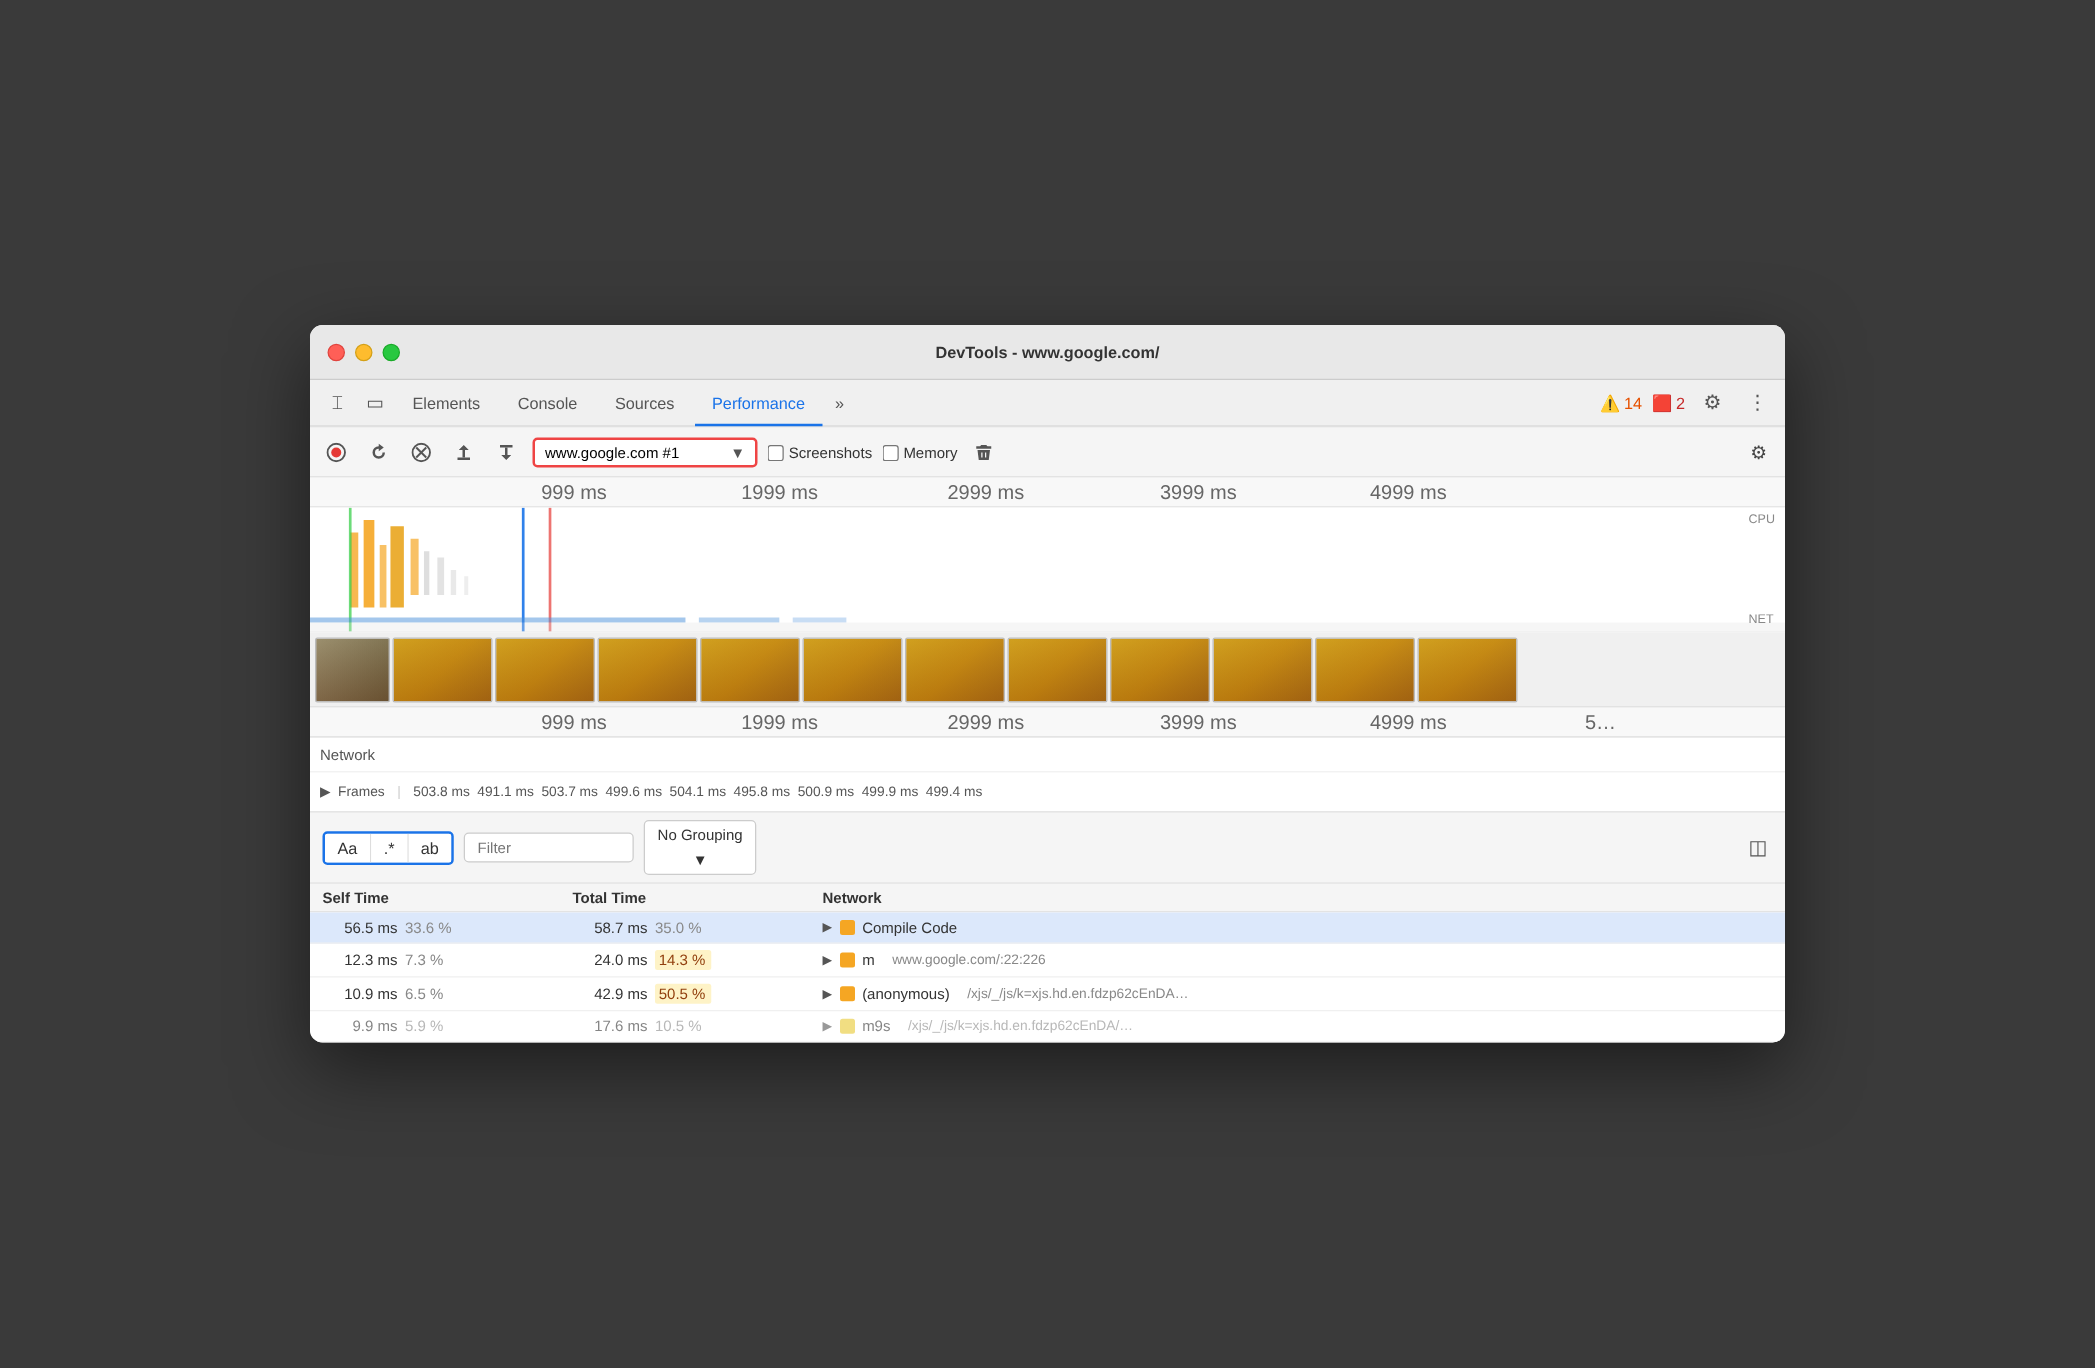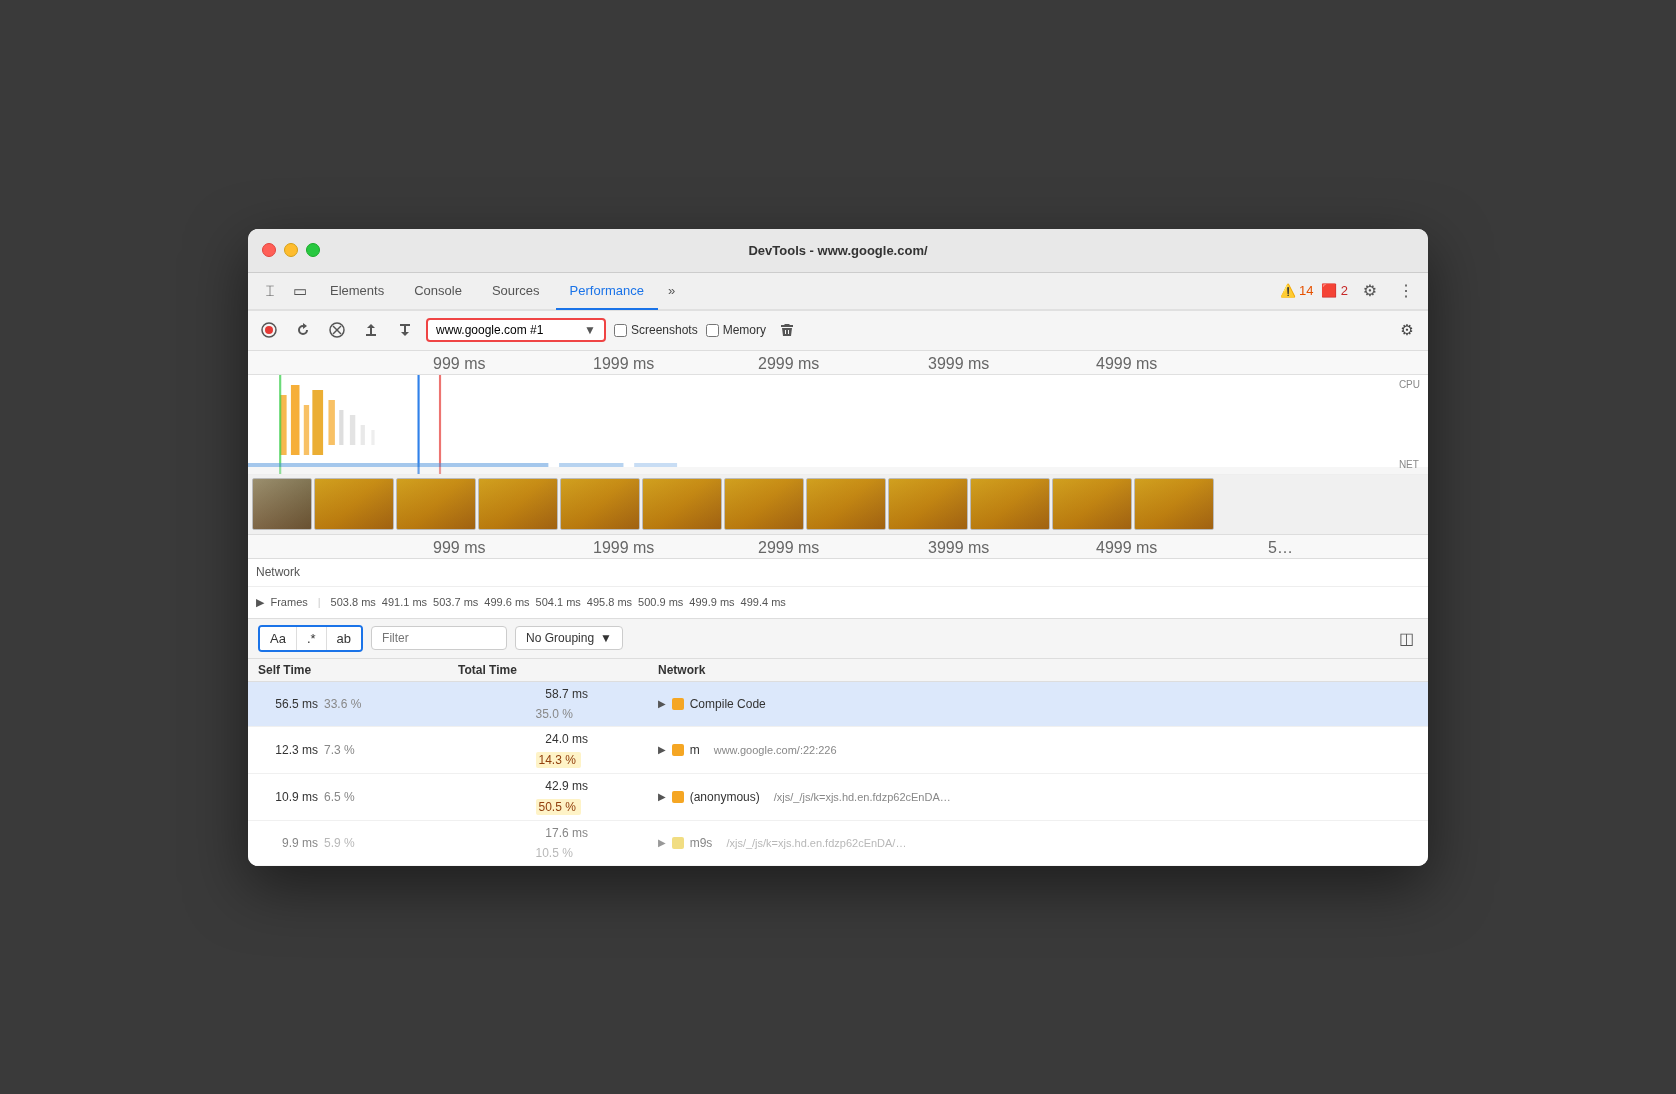--- a/index.html
+++ b/index.html
@@ -344,20 +344,21 @@
       display: flex;
       align-items: center;
       gap: 6px;
       font-size: 12px;
       color: #333;
       cursor: pointer;
       padding: 4px 10px;
       border: 1px solid #ccc;
       border-radius: 4px;
       background: white;
+      flex-direction: column;
     }
     .collapse-icon {
       margin-left: auto;
       cursor: pointer;
       font-size: 16px;
       color: #555;
       padding: 4px;
     }
     .table-header {
       display: flex;
@@ -402,21 +403,20 @@
       background: #fef3c7;
       color: #92400e;
       padding: 1px 3px;
       border-radius: 2px;
     }
     .total-time {
       width: 200px;
       display: flex;
       align-items: center;
       gap: 6px;
-      flex-direction: column;
     }
     .activity-col {
       flex: 1;
       display: flex;
       align-items: center;
       gap: 6px;
     }
     .activity-icon-expand {
       font-size: 10px;
       color: #555;

